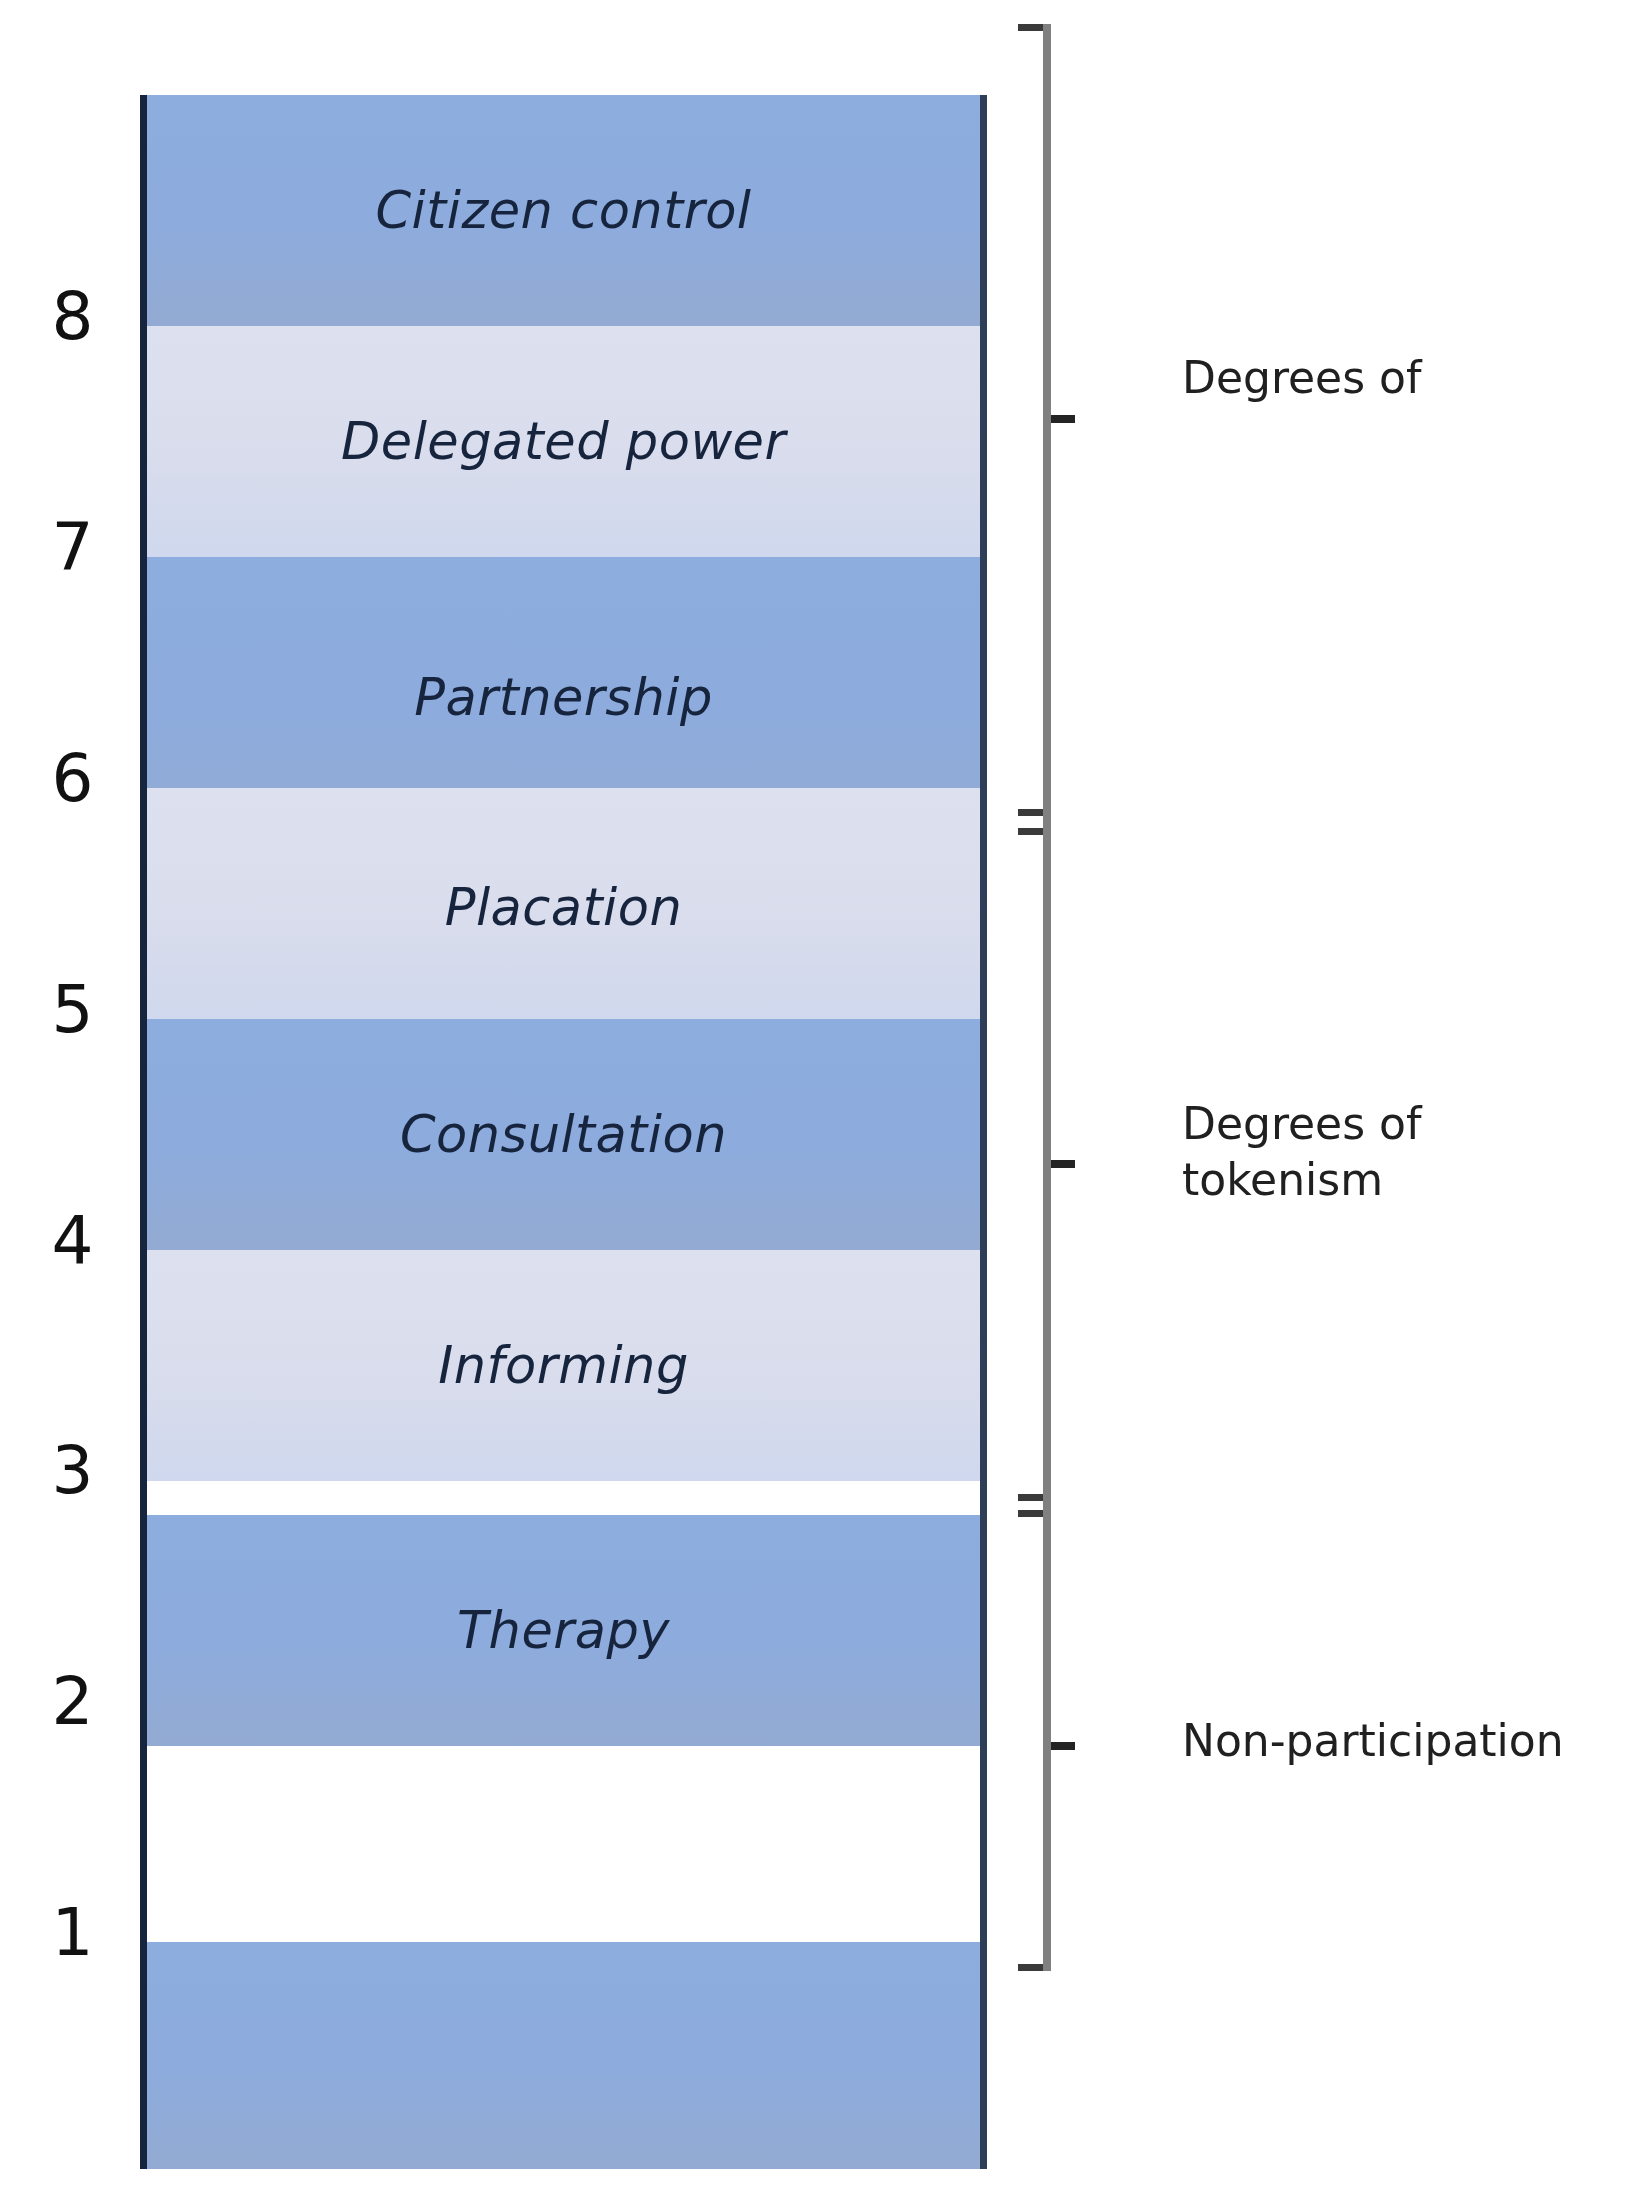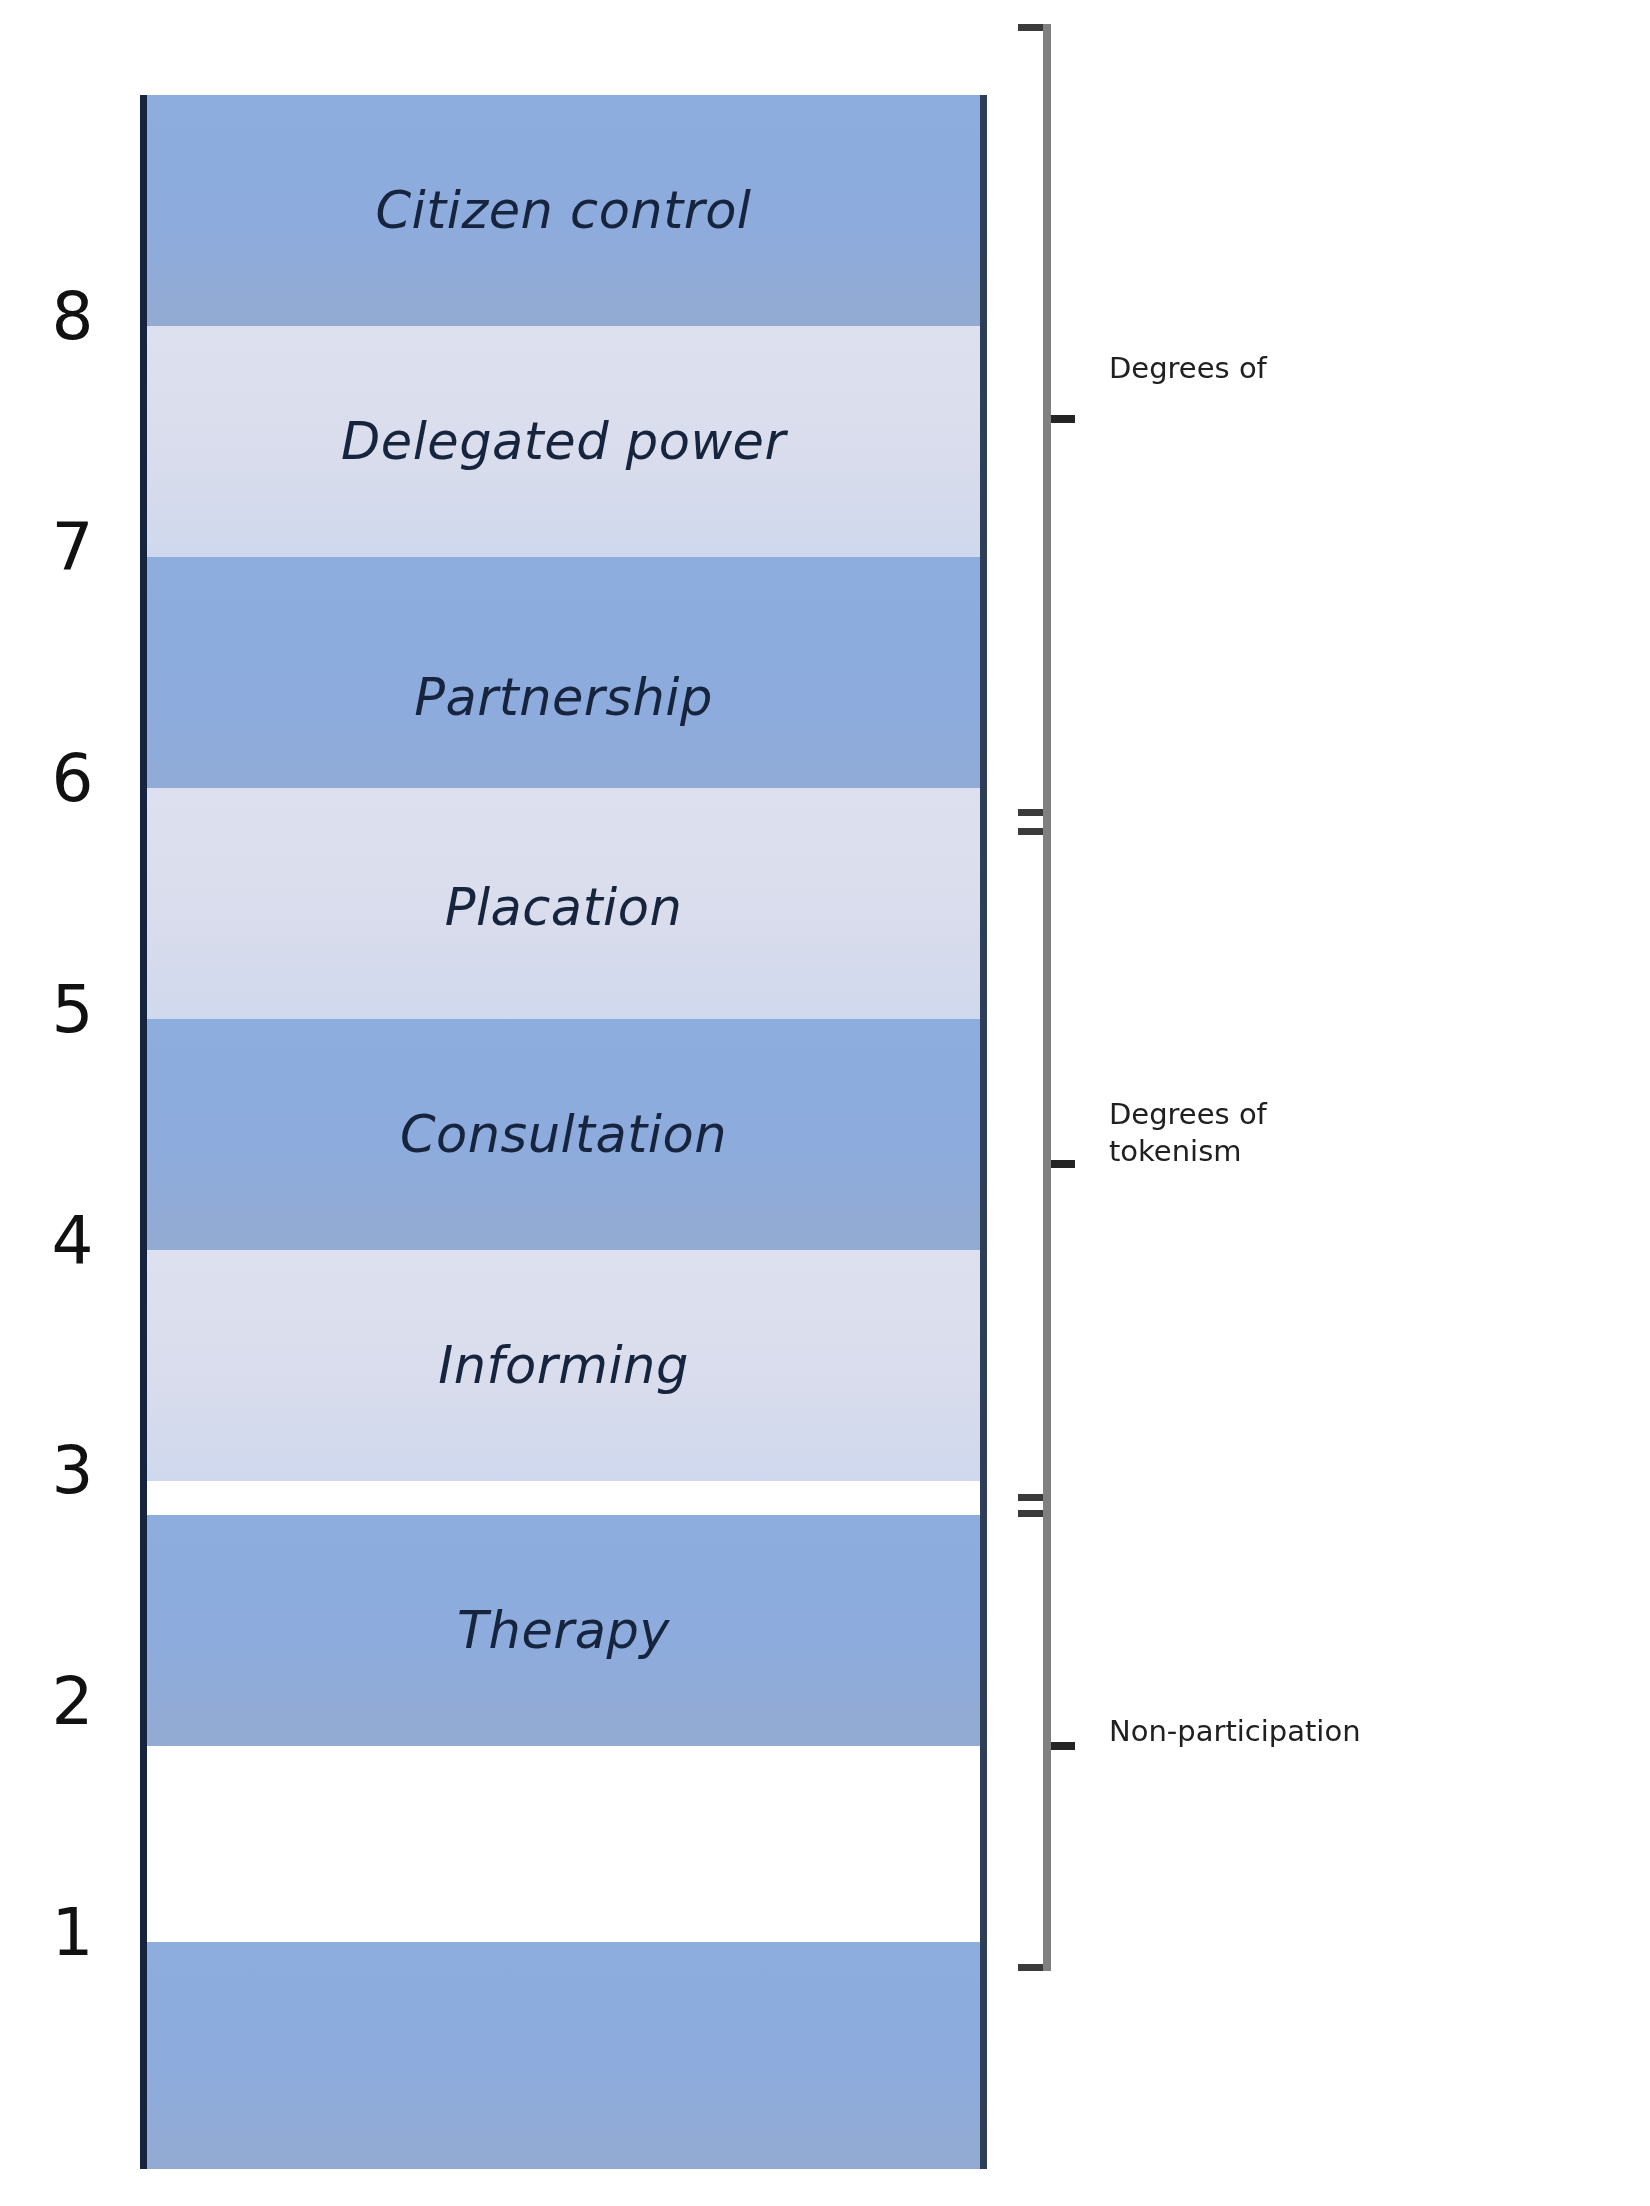--- a/index.html
+++ b/index.html
@@ -87,22 +87,22 @@
   .axis-tick-out {
     position: absolute;
     left: 7.6px;
     width: 24.6px;
     height: 7.6px;
     background: #242424;
   }
 
   .bracket-label {
     position: absolute;
-    left: 1109px;
-    font-size: 29px;
+    left: 1182px;
+    font-size: 44px;
     color: #202020;
     line-height: 1.28;
     white-space: nowrap;
   }
   .bracket-label .l2 { display: block; }
 </style>
 </head>
 <body>
 
 <div id="page">

